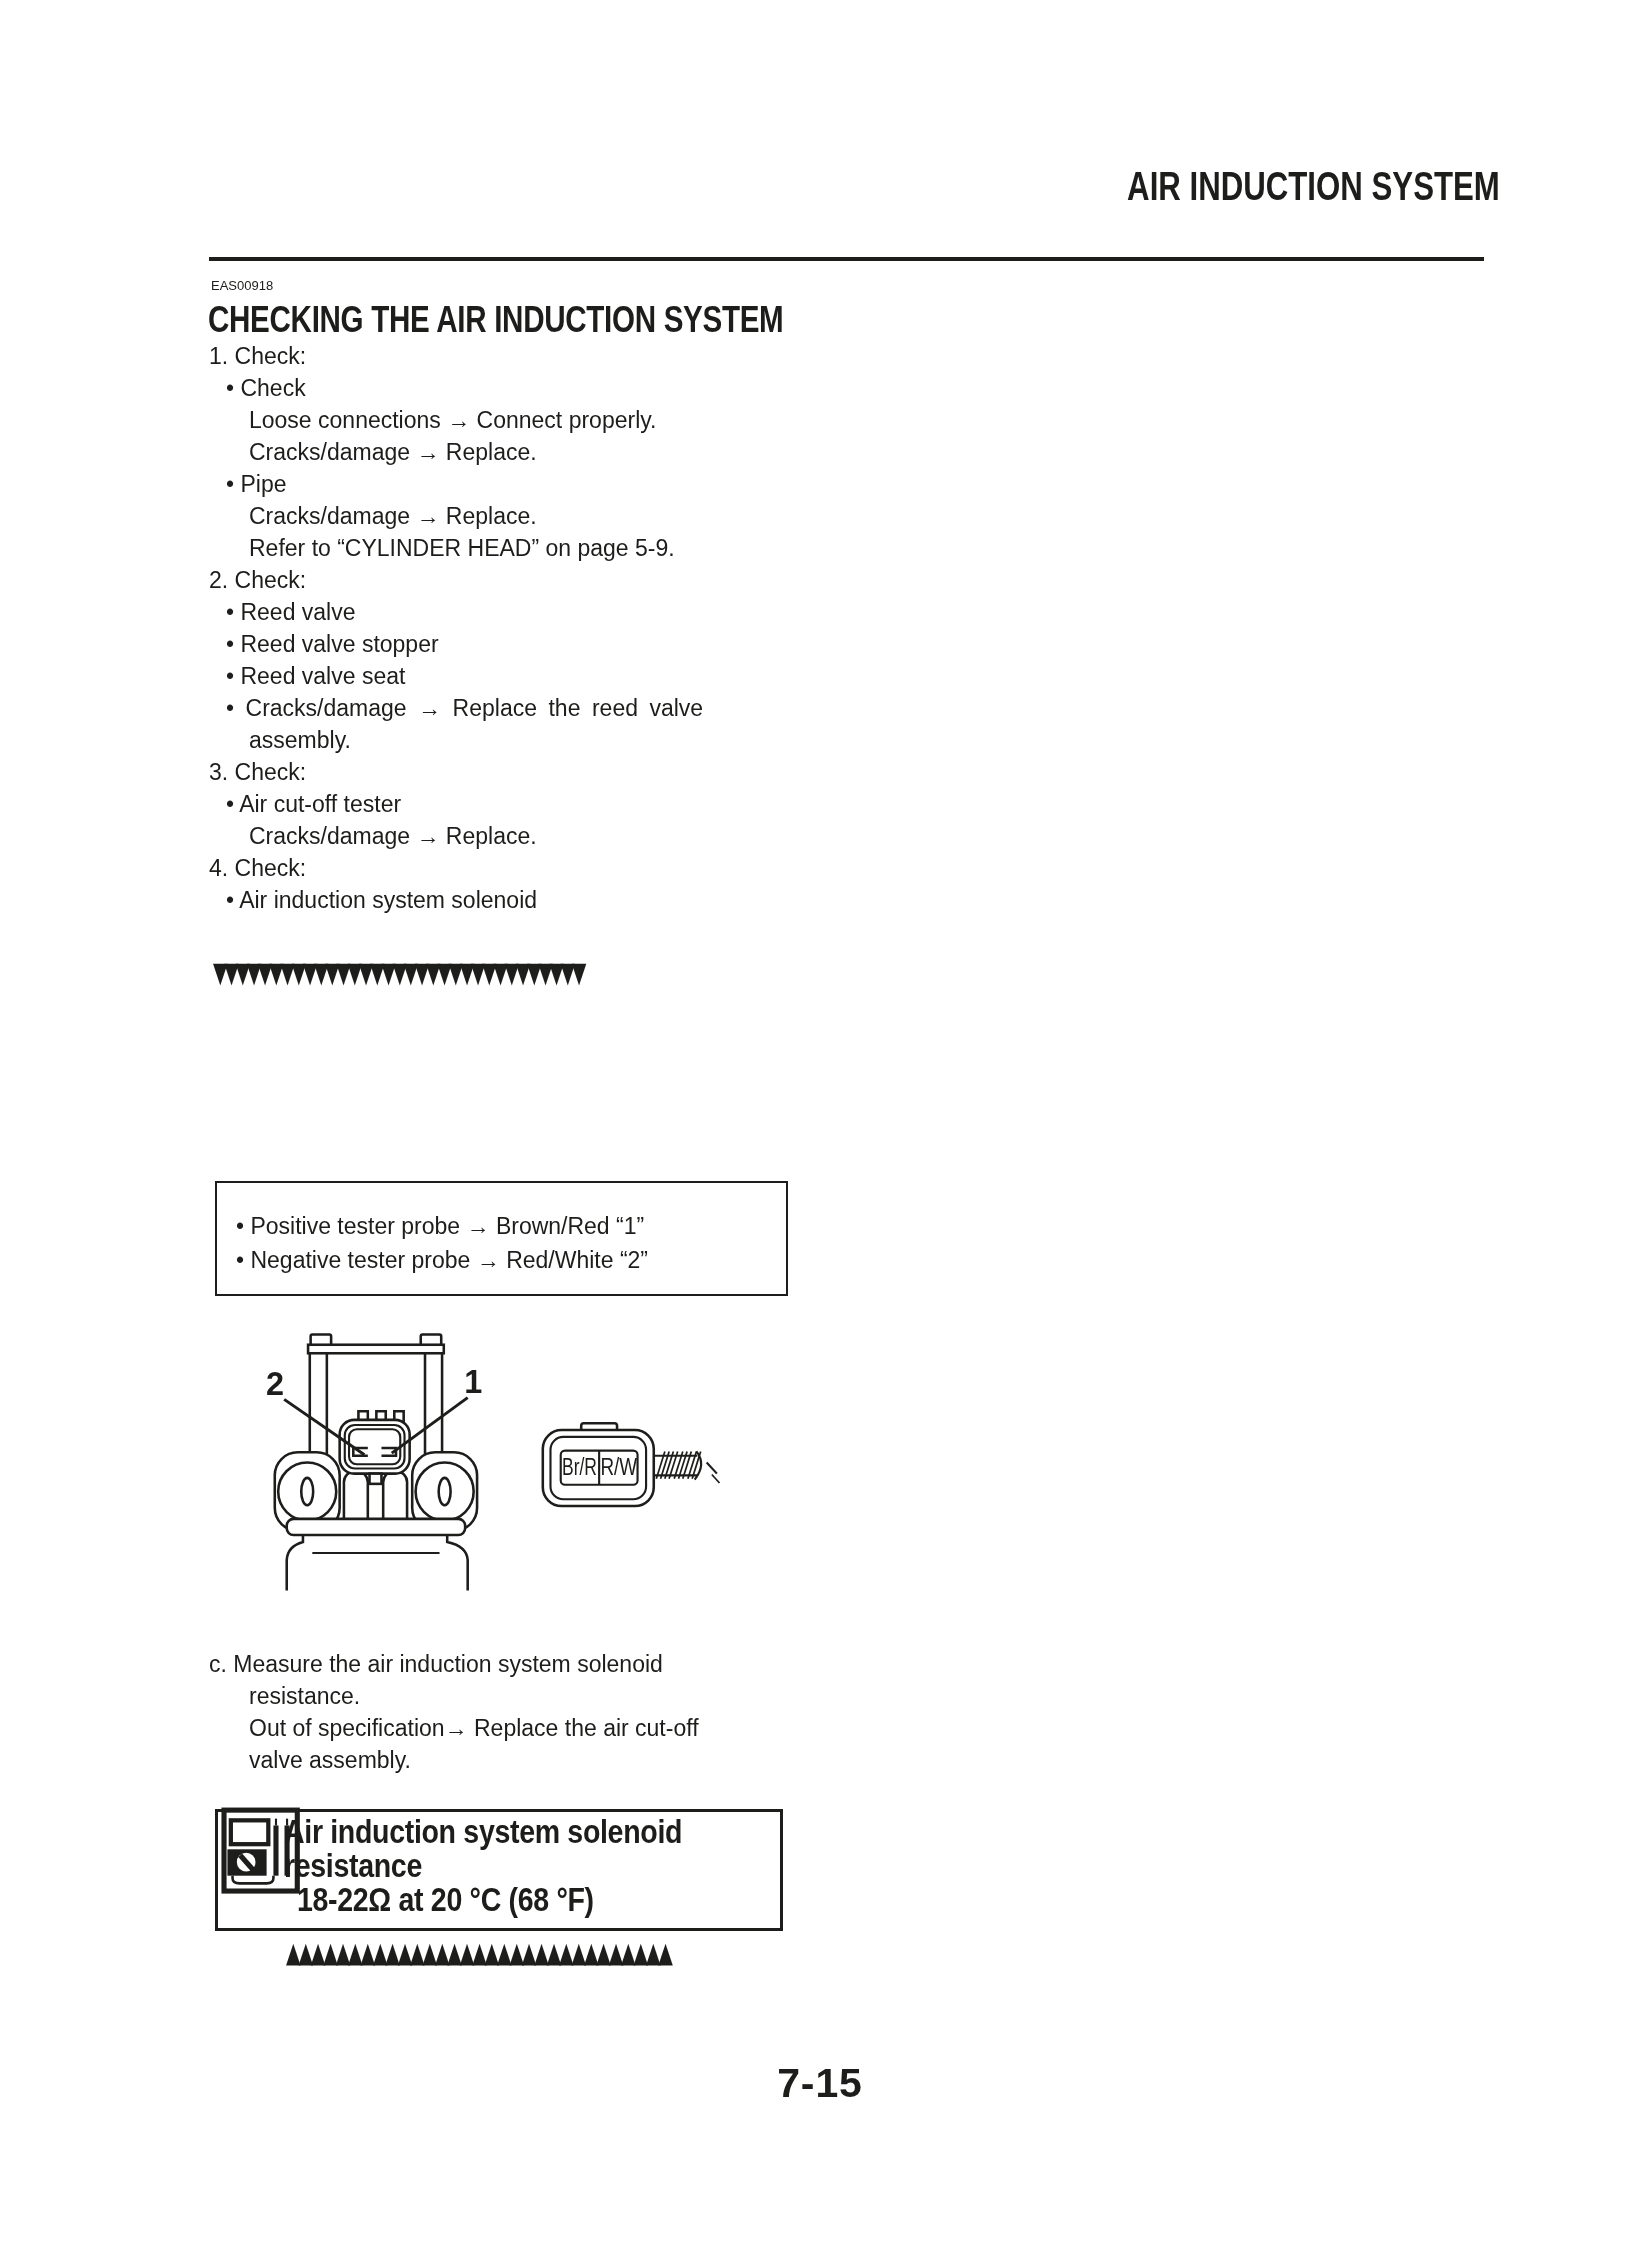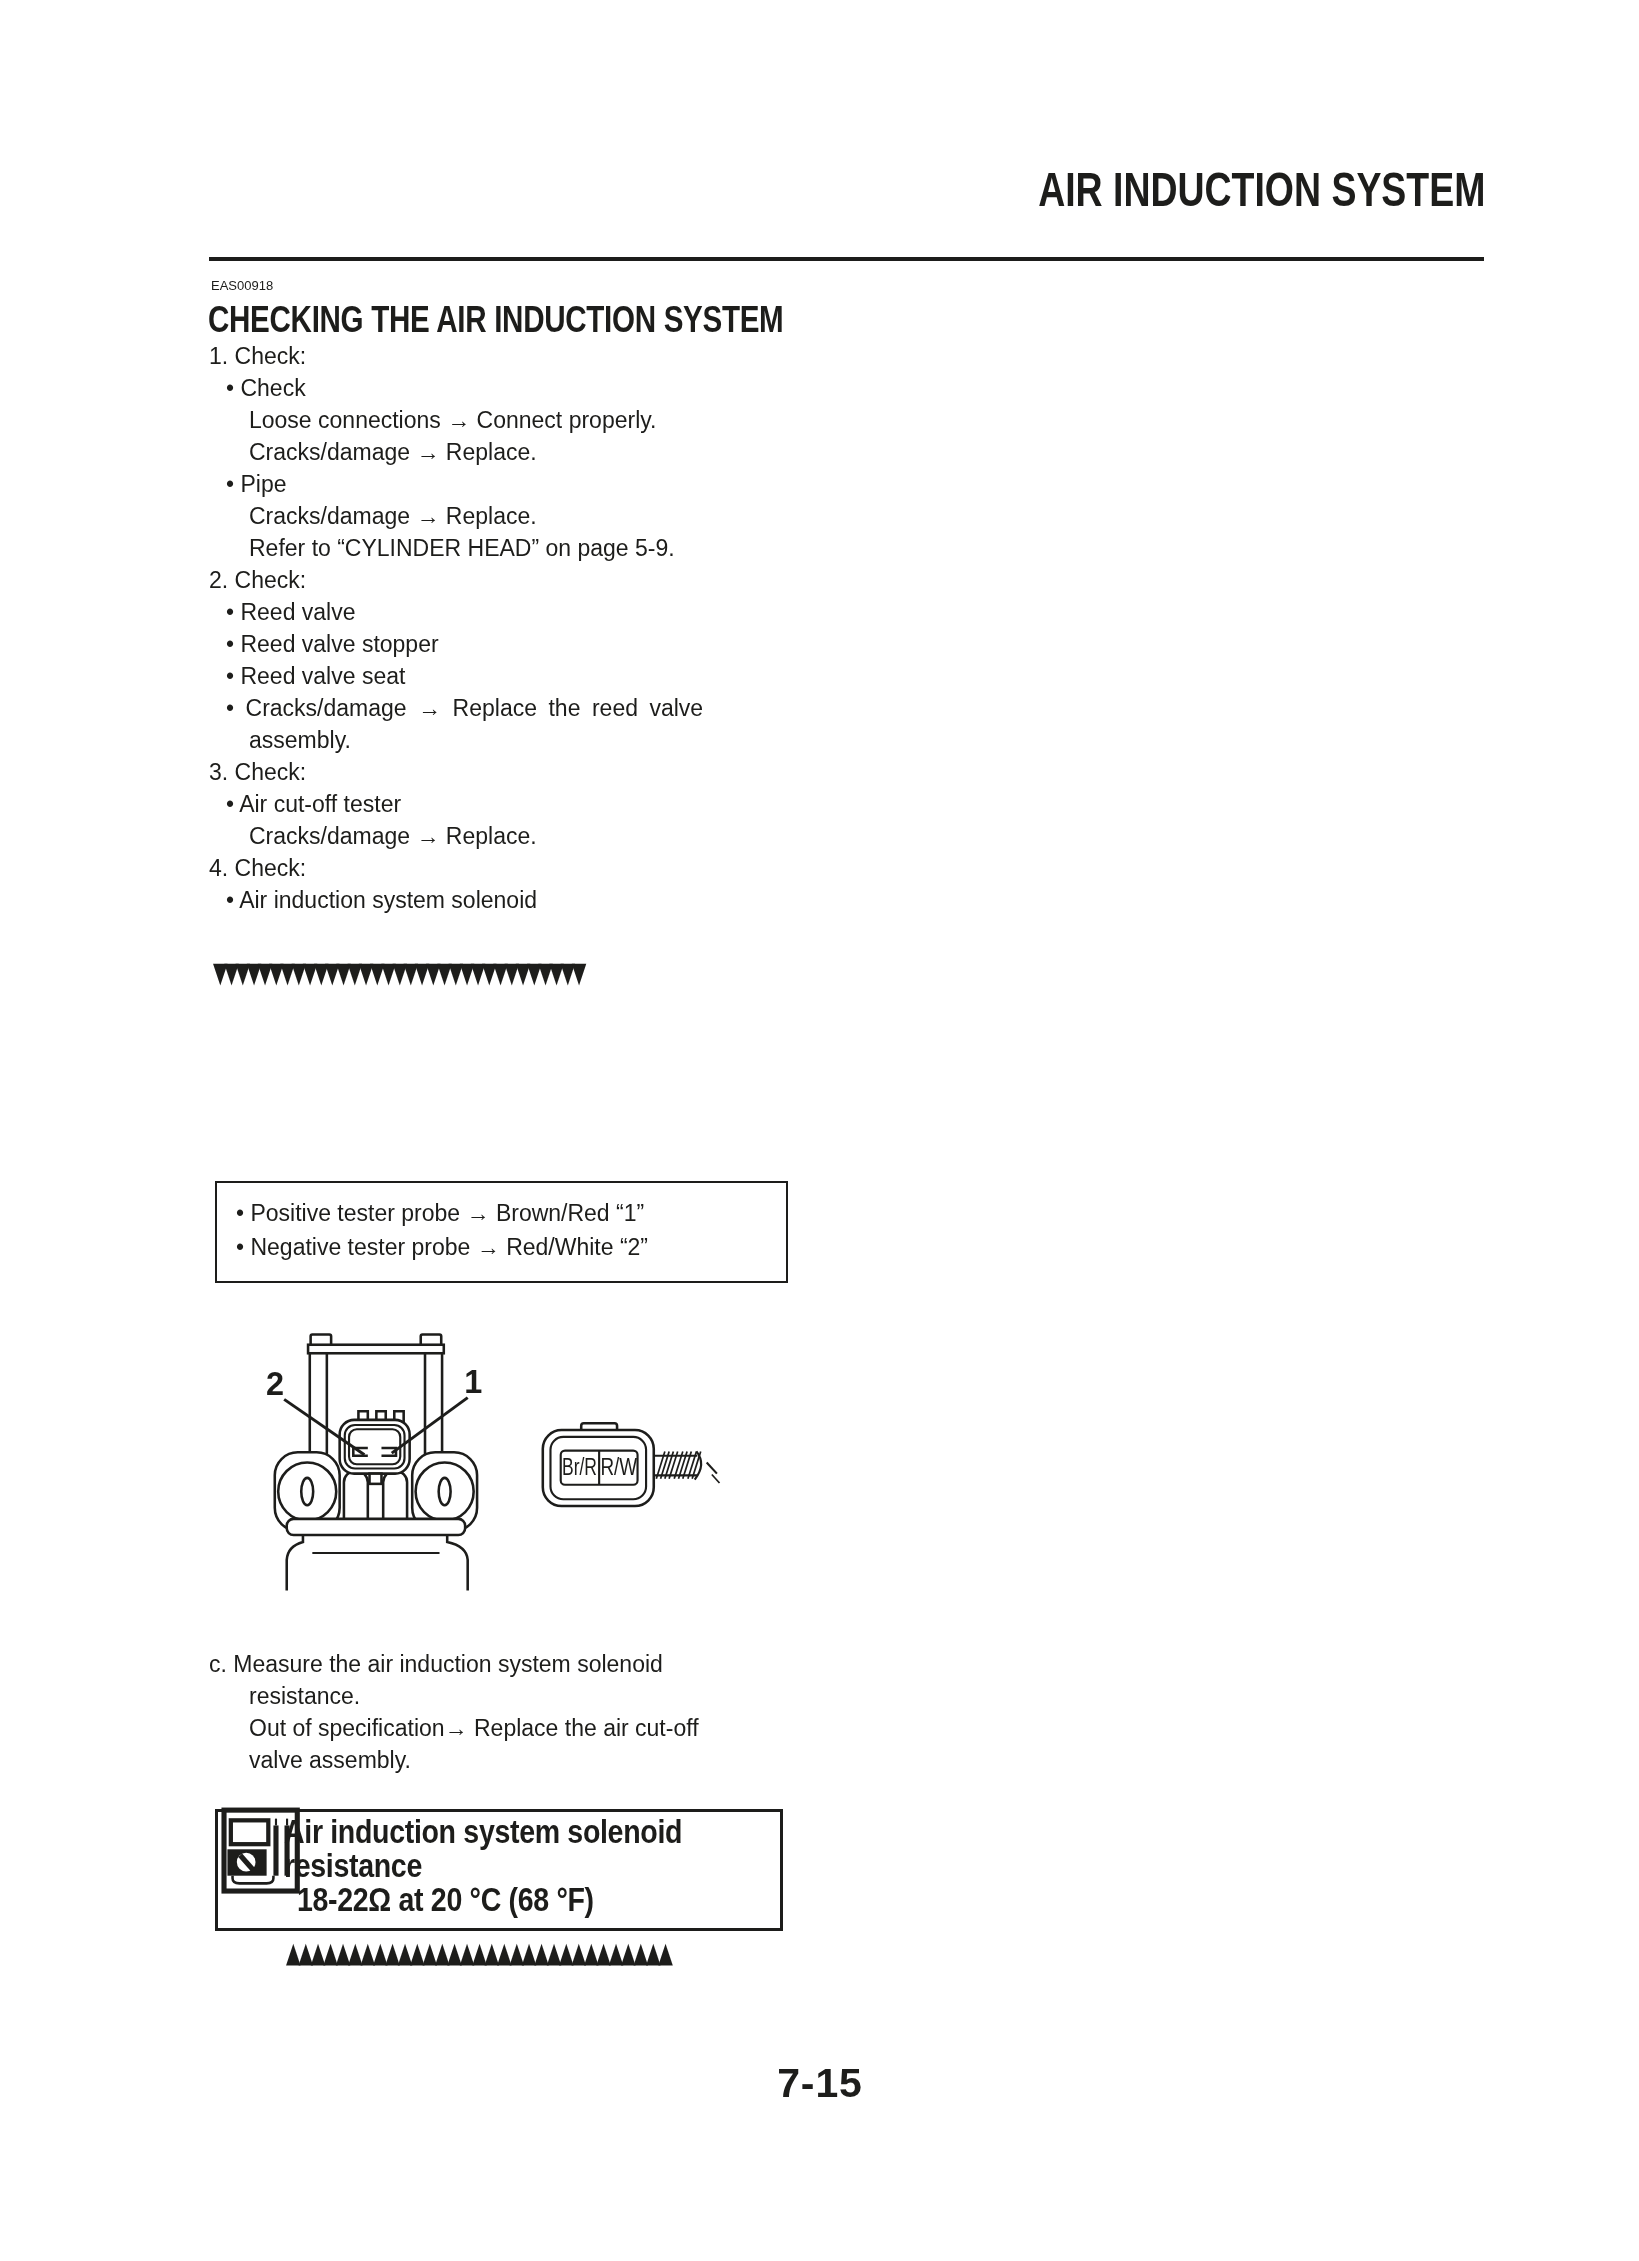--- a/index.html
+++ b/index.html
@@ -5,22 +5,22 @@
 <style>
   html,body { margin:0; padding:0; background:#e8e8e8; }
   .page {
     position:relative; width:1640px; height:2261px; background:#ffffff;
     margin:0 auto; overflow:hidden;
     font-family:"Liberation Sans","DejaVu Sans",sans-serif;
     color:#1d1d1b;
   }
   
   .header-title {
-    position:absolute; right:155px; top:166px;
-    font-size:48px; font-weight:bold; line-height:1; white-space:pre;
+    position:absolute; right:140px; top:166px;
+    font-size:40px; font-weight:bold; line-height:1; white-space:pre;
   }
   .header-title .cond { display:inline-block; transform:scaleX(0.78); transform-origin:100% 50%; }
   .header-rule { position:absolute; left:209px; top:257px; width:1275px; height:4.3px; background:#1d1d1b; }
   .eas-code { position:absolute; left:211px; top:278px; font-size:13px; }
   .section-title {
     position:absolute; left:208px; top:301px; margin:0;
     font-size:37px; font-weight:bold; line-height:1; white-space:pre;
   }
   .section-title .cond { display:inline-block; transform:scaleX(0.80); transform-origin:0 50%; letter-spacing:-0.4px; }
   
@@ -37,21 +37,21 @@
   .tri { position:absolute; line-height:1; color:#1d1d1b; font-family:"DejaVu Sans",sans-serif; }
   .tri span { display:inline-block; transform:scaleY(1.5); transform-origin:0 0; white-space:pre; }
   .tri.down { left:213px; top:958px; font-size:19px; }
   .tri.down span { letter-spacing:-3.4px; }
   .tri.up { left:286px; top:1938px; font-size:19px; }
   .tri.up span { letter-spacing:-2.2px; }
   
   .tester-box {
     position:absolute; left:215px; top:1181px; width:569px; height:85px;
     border:2.6px solid #1d1d1b; font-size:23px; line-height:34px;
-    padding-top:13px; box-sizing:content-box;
+    padding-top:26px; box-sizing:content-box;
   }
   .tester-box .ln { padding-left:19px; }
   
   .figure { position:absolute; left:256px; top:1324px; }
   .figure text { font-family:"Liberation Sans","DejaVu Sans",sans-serif; fill:#1d1d1b; }
   
   .spec-box {
     position:absolute; left:215px; top:1809px; width:562px; height:116px;
     border:3.4px solid #1d1d1b; box-sizing:content-box;
   }

